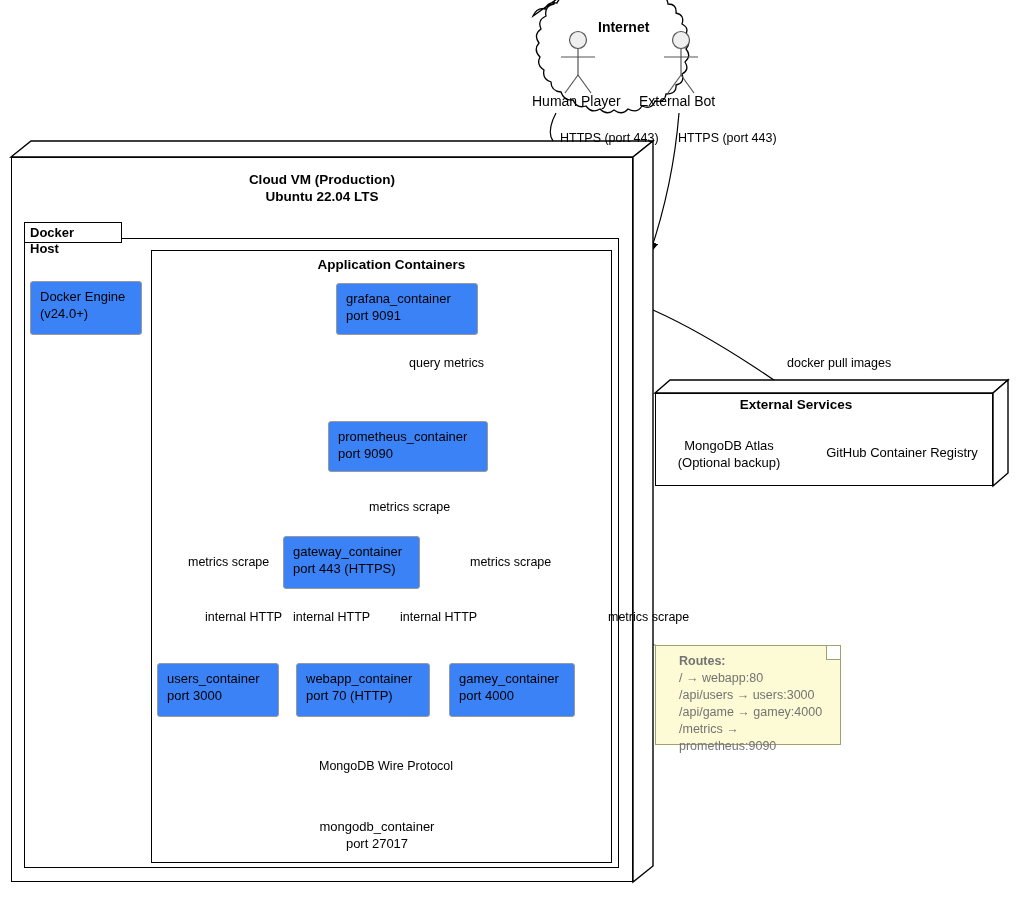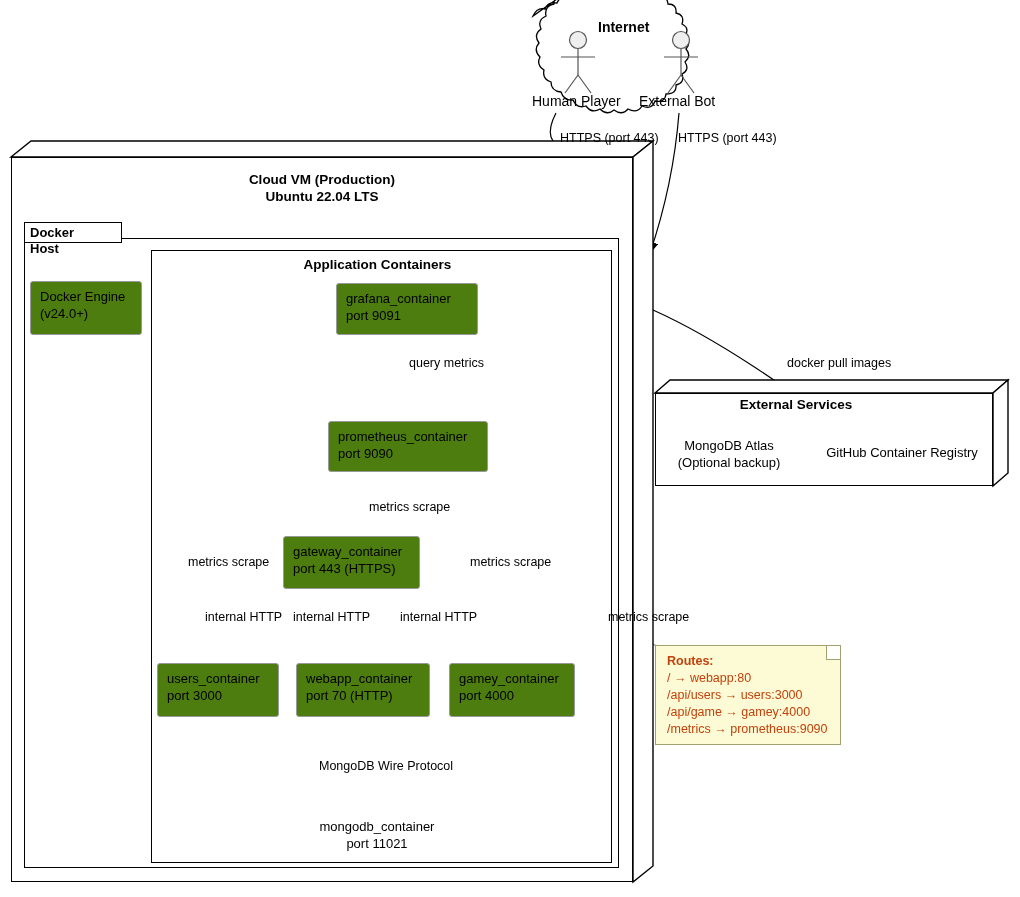--- a/index.html
+++ b/index.html
@@ -37,21 +37,21 @@
   
   .frame {
     position: absolute;
     background: #ffffff;
     border: 1.4px solid #000000;
     box-sizing: border-box;
   }
   
   .cbox {
     position: absolute;
-    background: #4d7c0f;
+    background: #3b82f6;
     border: 1.2px solid #999999;
     box-sizing: border-box;
     border-radius: 3px;
     padding: 6px 9px;
     font-size: 13px;
     line-height: 17px;
     color: #000000;
   }
   .cbox div { white-space: nowrap; }
 
@@ -69,22 +69,22 @@
   }
 
   
   .note {
     position: absolute;
     background: #fdfbd5;
     border: 1px solid #a0a070;
     box-sizing: border-box;
     font-size: 12.5px;
     line-height: 17px;
-    padding: 7px 9px 6px 11px;
-    color: #c2410c;
+    padding: 7px 9px 6px 23px;
+    color: #737373;
   }
   .note .hd { font-weight: bold; }
   .note-fold {
     position: absolute;
     right: 0;
     top: 0;
     width: 13px;
     height: 13px;
     background: #ffffff;
     border-left: 1px solid #a0a070;
@@ -214,21 +214,21 @@
   <div class="pkg-tab" style="left:24px; top:222px; width:98px; height:21px;">
     <span>Docker Host</span>
   </div>
 
   <div class="cbox" style="left:30px; top:281px; width:112px; height:54px;">
     <div>Docker Engine</div>
     <div>(v24.0+)</div>
   </div>
 
   <div class="frame" style="left:151px; top:250px; width:461px; height:613px;"></div>
-  <div class="lbl bold center" style="left:147px; top:257px; width:461px; font-size:13.5px;">Application Containers</div>
+  <div class="lbl bold center" style="left:161px; top:257px; width:461px; font-size:13.5px;">Application Containers</div>
 
   <div class="cbox" style="left:336px; top:283px; width:142px; height:52px;">
     <div>grafana_container</div>
     <div>port 9091</div>
   </div>
 
   <div class="cbox" style="left:328px; top:421px; width:160px; height:51px;">
     <div>prometheus_container</div>
     <div>port 9090</div>
   </div>
@@ -247,21 +247,21 @@
     <div>webapp_container</div>
     <div>port 70 (HTTP)</div>
   </div>
 
   <div class="cbox" style="left:449px; top:663px; width:126px; height:54px;">
     <div>gamey_container</div>
     <div>port 4000</div>
   </div>
 
   <div class="lbl center" style="left:305px; top:819px; width:144px;">mongodb_container</div>
-  <div class="lbl center" style="left:305px; top:836px; width:144px;">port 11021</div>
+  <div class="lbl center" style="left:305px; top:836px; width:144px;">port 27017</div>
 
   <div class="lbl edge-label" style="left:409px; top:356px;">query metrics</div>
   <div class="lbl edge-label" style="left:369px; top:500px;">metrics scrape</div>
   <div class="lbl edge-label" style="left:188px; top:555px;">metrics scrape</div>
   <div class="lbl edge-label" style="left:470px; top:555px;">metrics scrape</div>
   <div class="lbl edge-label" style="left:608px; top:610px;">metrics scrape</div>
   <div class="lbl edge-label" style="left:205px; top:610px;">internal HTTP</div>
   <div class="lbl edge-label" style="left:293px; top:610px;">internal HTTP</div>
   <div class="lbl edge-label" style="left:400px; top:610px;">internal HTTP</div>
   <div class="lbl edge-label" style="left:319px; top:759px;">MongoDB Wire Protocol</div>

